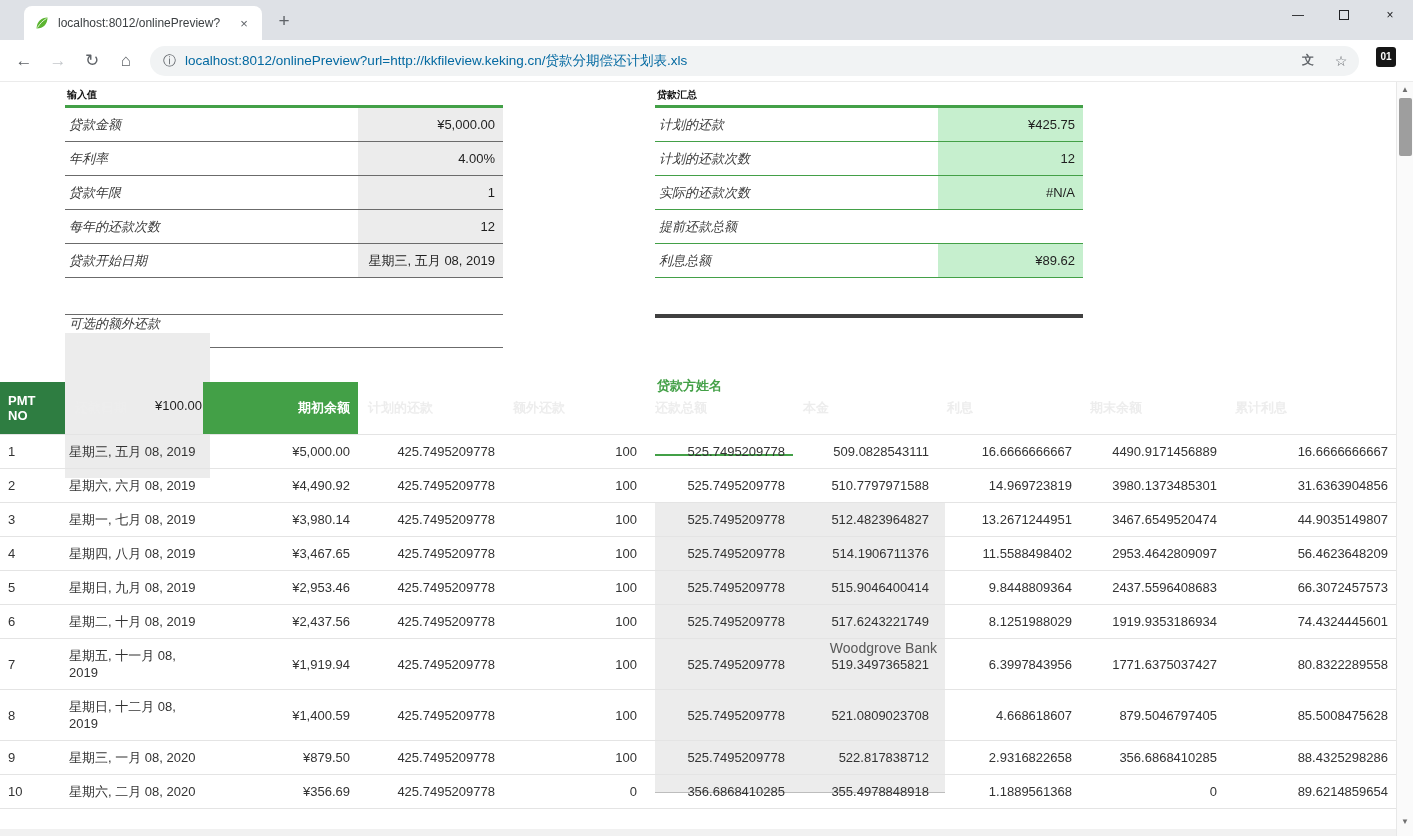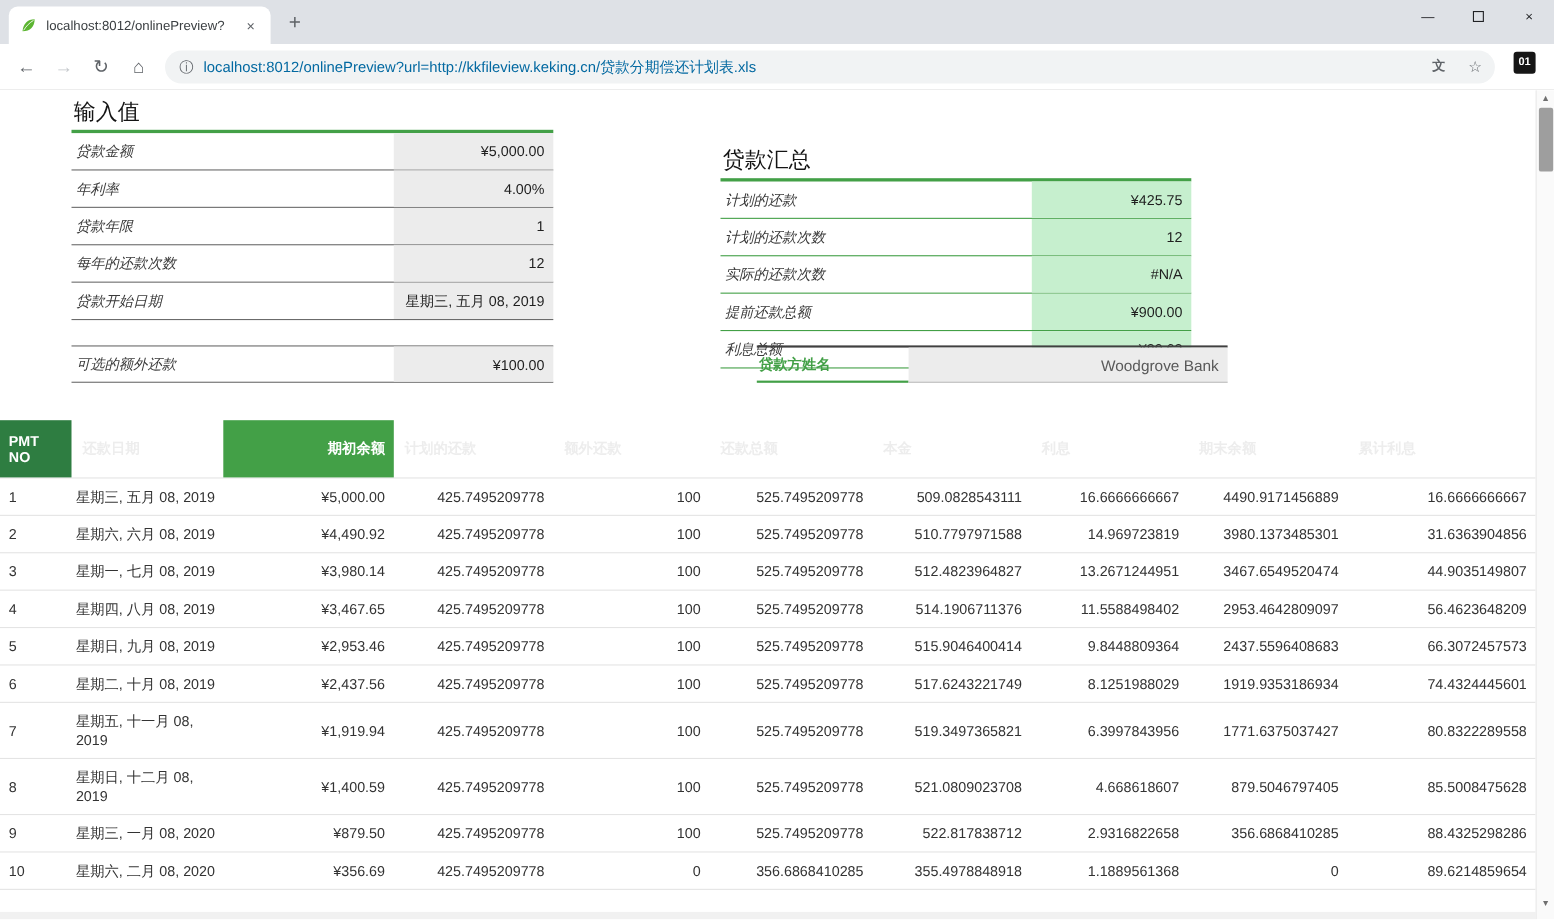--- a/index.html
+++ b/index.html
@@ -2,21 +2,21 @@
 <html><head>
 <meta charset="utf-8">
 <style>
   * { margin:0; padding:0; box-sizing:border-box; }
   :root { --green:#43a047; --greendark:#2e7d41; --graycell:#ececec; --greencell:#c6efce; }
   html,body { width:1413px; height:836px; overflow:hidden; }
   body { font-family:"Liberation Sans","DejaVu Sans",sans-serif; background:#fff; }
   .browser { width:1413px; height:836px; display:flex; flex-direction:column; }
 
   
-  .tabstrip { height:40px; background:#dee1e6; position:relative; display:flex; align-items:flex-end; flex:0 0 40px; }
+  .tabstrip { height:40px; background:#dee1e6; position:relative; display:flex; align-items:flex-end; flex:0 0 40px;padding-left:16px; }
   .tab { margin-left:8px; width:238px; height:34px; background:#fff; border-radius:8px 8px 0 0; display:flex; align-items:center; gap:8px; padding:0 10px; }
   .favicon { width:16px; height:16px; flex:0 0 16px; }
   .tab-title { flex:1; font-size:12px; color:#3c4043; white-space:nowrap; overflow:hidden; }
   .tab-close { font-size:13px; color:#5f6368; width:16px; text-align:center; }
   .newtab { width:28px; height:28px; margin:0 0 5px 8px; font-size:19px; color:#5f6368; display:flex; align-items:center; justify-content:center; }
   .wincontrols { position:absolute; top:0; right:0; display:flex; height:30px; }
   .winbtn { width:46px; display:flex; align-items:center; justify-content:center; font-size:12px; color:#202124; }
   .maxbox { width:10px; height:10px; border:1px solid #202124; display:block; }
 
   
@@ -38,32 +38,32 @@
   .badge01 { width:20px; height:20px; background:#161616; color:#fff; font-size:10px; font-weight:bold; display:flex; align-items:center; justify-content:center; border-radius:3px; }
   .cloudic { color:#6ab7f5; font-size:18px; }
   .avatar { width:26px; height:26px; border-radius:50%; background:radial-gradient(circle at 35% 30%, #ff9a3c, #e8710a); color:#fff; font-size:9px; font-weight:bold; display:flex; align-items:center; justify-content:center; }
   .menu3 { width:24px; height:26px; display:flex; align-items:center; justify-content:center; color:#5f6368; font-size:16px; }
 
   
   .content { position:relative; flex:1; background:#fff; overflow:hidden; }
 
   .panel { position:absolute; top:2px; }
   #panel-input { left:65px; width:438px; }
-  #panel-summary { left:655px; width:428px;margin-top:44px; }
-  .panel-h { font-size:20px; font-weight:normal; color:#141414; padding:4px 0 3px 2px; border-bottom:3px solid var(--green); }
+  #panel-summary { left:655px; width:428px; }
+  .panel-h { font-size:10px; font-weight:bold; color:#141414; padding:4px 0 3px 2px; border-bottom:3px solid var(--green); }
   .prow { display:flex; height:34px; border-bottom:1px solid #6b6b6b; }
   #panel-summary .prow { border-bottom:1px solid var(--green); }
   .prow-label { flex:1; display:flex; align-items:center; font-style:italic; font-size:13px; color:#3a3a3a; padding-left:4px; }
   .prow-value { width:145px; flex:0 0 145px; display:flex; align-items:center; justify-content:flex-end; font-size:13px; color:#1f1f1f; padding-right:8px; }
   #panel-input .prow-value, #xrow-left .prow-value { background:var(--graycell); }
   #panel-summary .prow-value { background:var(--greencell); }
 
-  .xrow { position:absolute; top:232px; display:flex; height:34px; }
+  .xrow { position:absolute; top:232px; display:flex; height:34px;flex-direction:column; }
   #xrow-left { left:65px; width:438px; border-top:1px solid #6b6b6b; border-bottom:1px solid #6b6b6b; }
-  #lender-row { left:688px; width:428px; border-top:2px solid #404040; }
+  #lender-row { left:655px; width:428px; border-top:4px solid #404040;gap:47px; }
   .lender-label { width:138px; flex:0 0 138px; display:flex; align-items:center; padding-left:2px; color:var(--green); font-weight:bold; font-size:13px; border-bottom:2px solid var(--green); }
   .lender-value { width:290px; flex:0 0 290px; background:var(--graycell); display:flex; align-items:center; justify-content:flex-end; padding-right:8px; font-size:14px; color:#595959; border-bottom:1px solid #bdbdbd; }
 
   
   .sched { position:absolute; left:0; top:300px; width:1396px; font-size:13px; }
   .shead { display:flex; height:52px; }
   .sh { display:flex; align-items:center; font-weight:bold; overflow:hidden; }
   .sh-dark { background:var(--greendark); color:#fff; padding:12px 8px; line-height:15px; }
   .sh-green { background:var(--green); color:#fff; justify-content:flex-end; padding-right:8px; }
   .sh-faint { color:#ededed; padding-left:10px; }
@@ -191,21 +191,20 @@
           <div class="prow">
             <div class="prow-label">计划的还款次数</div>
             <div class="prow-value">12</div>
           </div>
           <div class="prow">
             <div class="prow-label">实际的还款次数</div>
             <div class="prow-value">#N/A</div>
           </div>
           <div class="prow">
             <div class="prow-label">提前还款总额</div>
-            <div class="prow-value">¥900.00</div>
           </div>
           <div class="prow">
             <div class="prow-label">利息总额</div>
             <div class="prow-value">¥89.62</div>
           </div>
         </div>
     </div>
 
     <div class="xrow" id="xrow-left">
       <div class="prow-label">可选的额外还款</div>

